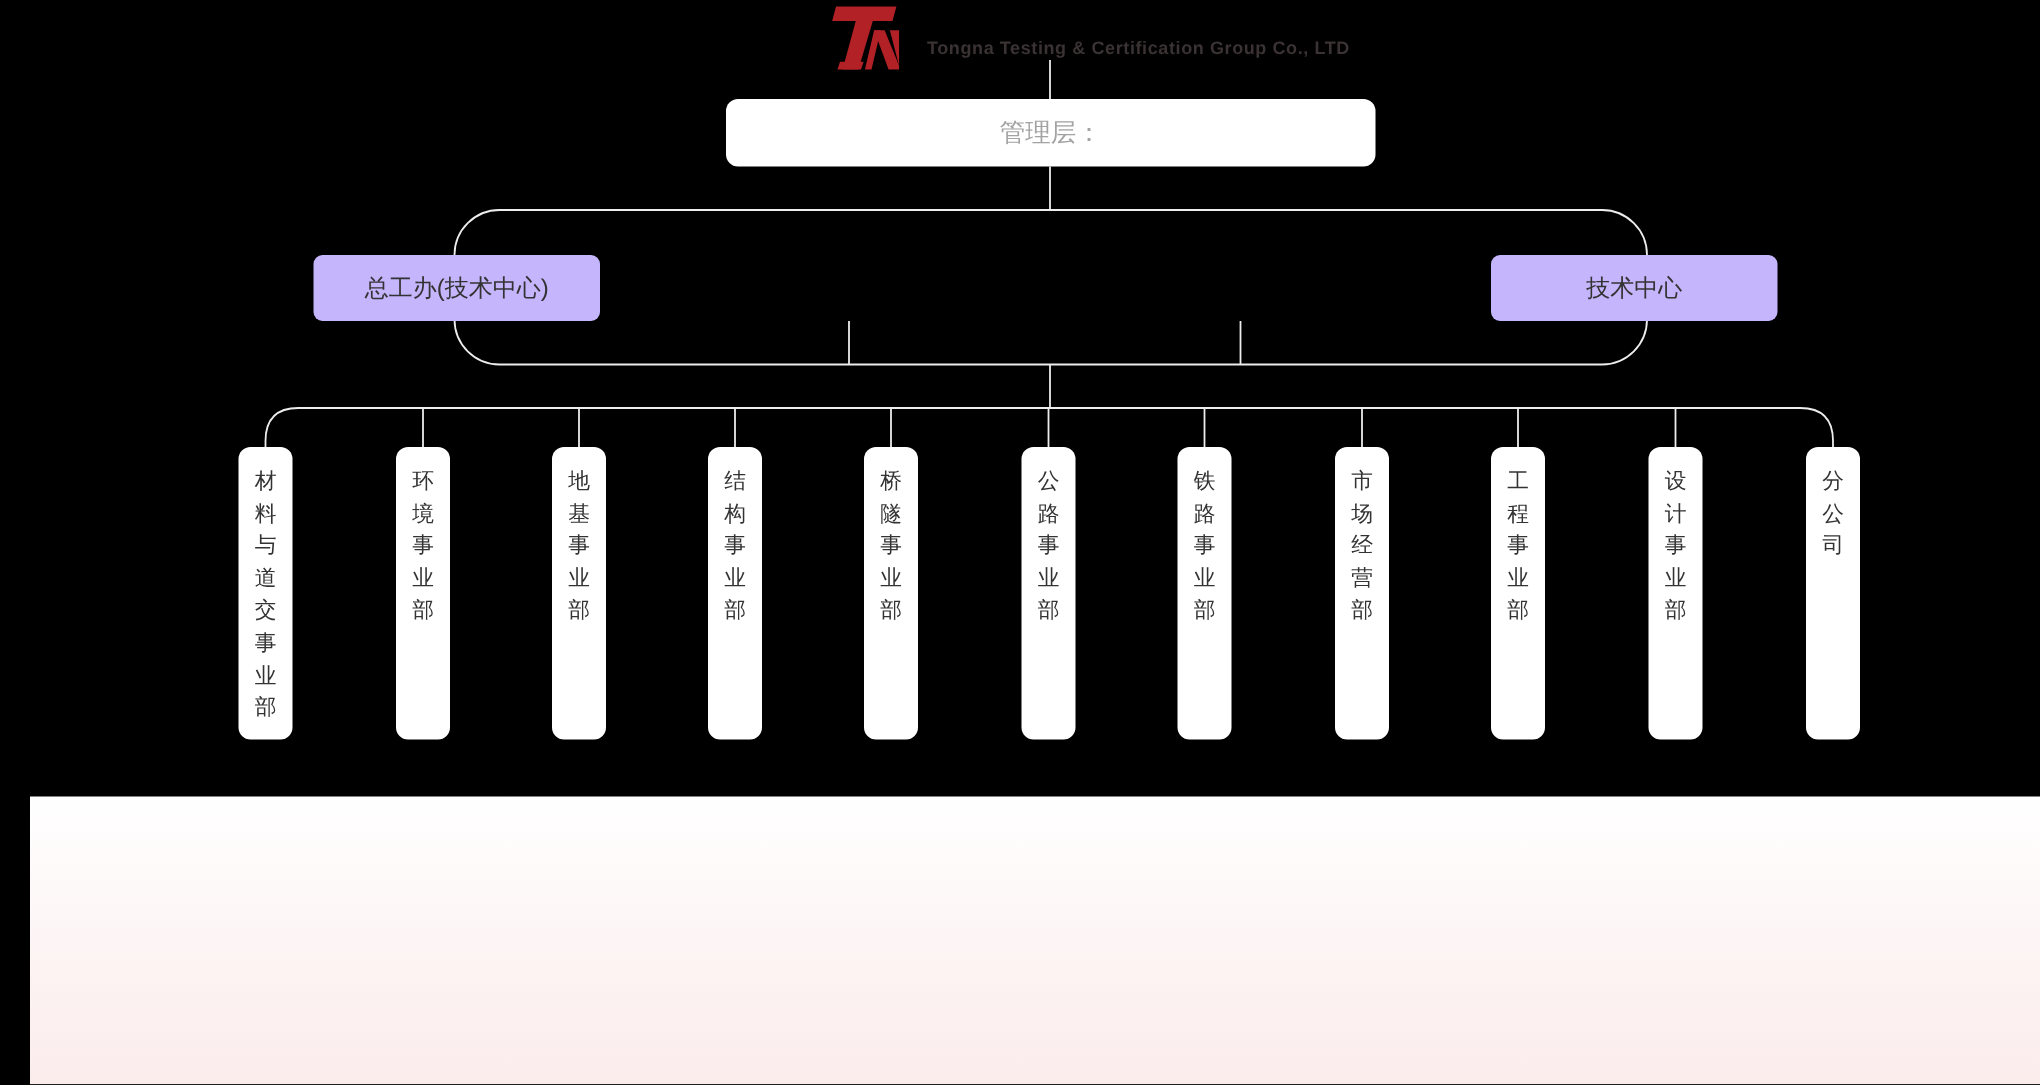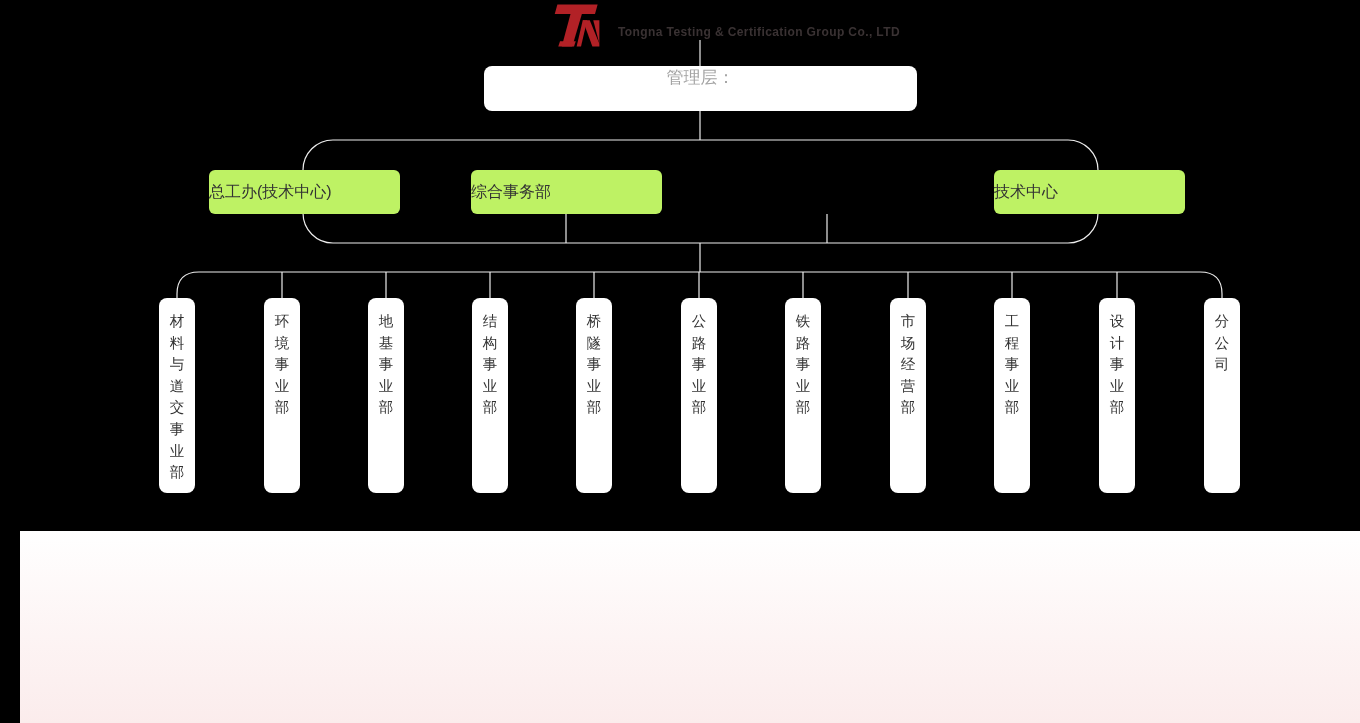--- a/index.html
+++ b/index.html
@@ -9,28 +9,28 @@
   
   .logo{position:absolute;left:526px;top:2px;width:56px;height:45px;}
   .company-en{position:absolute;left:598px;top:25px;font-size:12px;font-weight:bold;
               color:#3a3233;letter-spacing:.4px;white-space:nowrap;}
 
   
   .connectors{position:absolute;left:0;top:0;pointer-events:none;}
 
   
   .mgmt-box{position:absolute;left:464px;top:66px;width:433px;height:45px;background:#fff;
-            border-radius:8px;display:flex;justify-content:center;
+            border-radius:8px;display:flex;align-items:center;justify-content:center;
             font-size:17px;white-space:nowrap;}
   .mgmt-label{color:#a3a3a3;}
   .mgmt-value{color:#333;}
 
   
-  .dept-box{position:absolute;top:170px;width:191px;height:44px;background:#bef264;border-radius:6px;
-            display:flex;align-items:center;font-size:16px;color:#333;}
+  .dept-box{position:absolute;top:170px;width:191px;height:44px;background:#c4b5fd;border-radius:6px;
+            display:flex;align-items:center;justify-content:center;font-size:16px;color:#333;}
   .dept-0{left:189px}.dept-1{left:451px}.dept-2{left:712px}.dept-3{left:974px}
 
   
   .division-box{position:absolute;top:298px;width:36px;height:195px;background:#fff;border-radius:8px;
                 box-sizing:border-box;padding-top:13px;font-size:14.5px;color:#333;}
   .dv-0{left:139px}.dv-1{left:244px}.dv-2{left:348px}.dv-3{left:452px}.dv-4{left:556px}
   .dv-5{left:661px}.dv-6{left:765px}.dv-7{left:870px}.dv-8{left:974px}.dv-9{left:1079px}.dv-10{left:1184px}
   .vchar{height:21.6px;line-height:21.6px;text-align:center;}
 
   
@@ -74,23 +74,20 @@
     </g>
   </svg>
   <div class="company-en">Tongna Testing &amp; Certification Group Co., LTD</div>
 
   <div class="mgmt-box">
     <span class="mgmt-label">管理层：</span>
   </div>
 
   <div class="dept-box dept-0">
     <span>总工办(技术中心)</span>
-  </div>
-  <div class="dept-box dept-1">
-    <span>综合事务部</span>
   </div>
   <div class="dept-box dept-3">
     <span>技术中心</span>
   </div>
 
   <div class="division-box dv-0">
       <div class="vchar">材</div>
       <div class="vchar">料</div>
       <div class="vchar">与</div>
       <div class="vchar">道</div>

